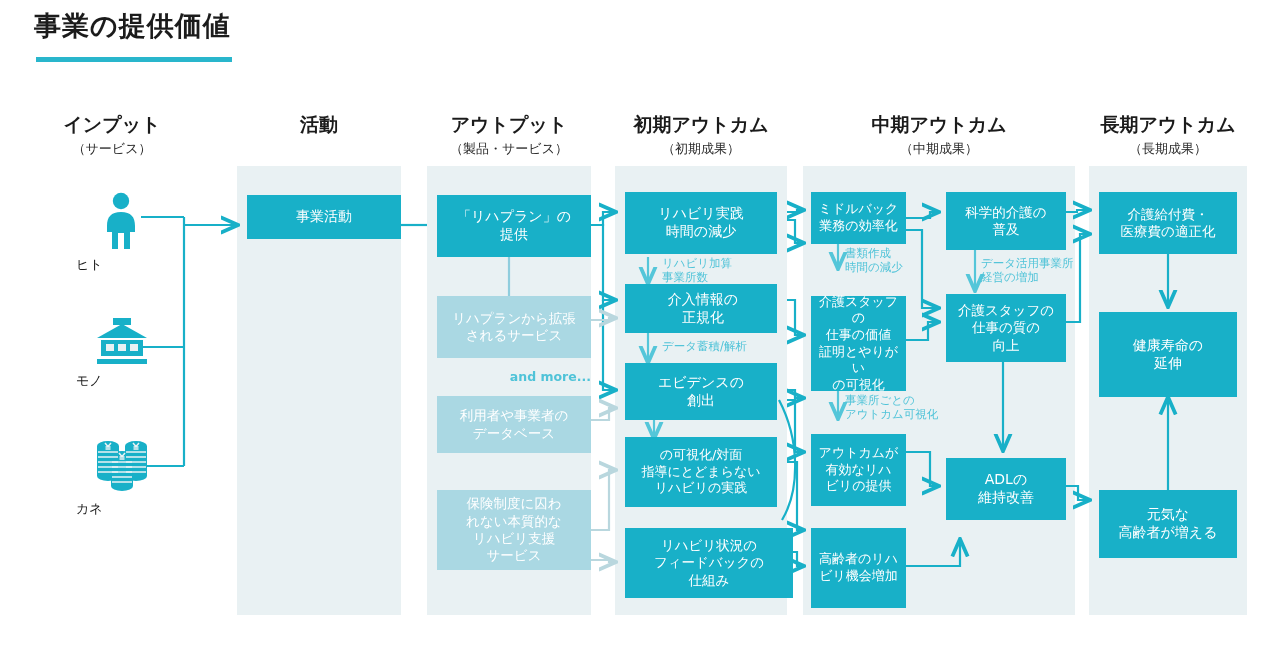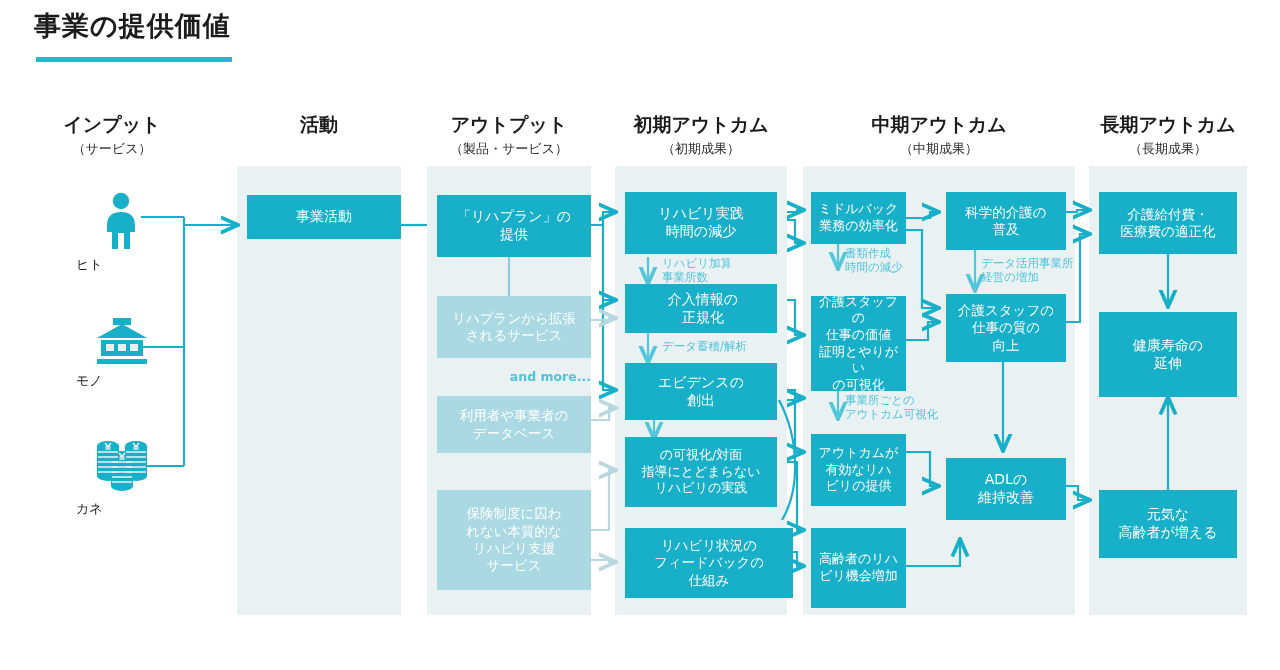--- a/index.html
+++ b/index.html
@@ -229,21 +229,21 @@
       <span>されるサービス</span>
     </div>
   </div>
   <div class="andmore" style="left:477px;top:369px;width:114px;font-weight:bold;">and more...</div>
   <div class="box pale" style="left:437px;top:396px;width:154px;height:57px;font-size:13.5px;">
     <div>
       <span>利用者や事業者の</span>
       <span>データベース</span>
     </div>
   </div>
-  <div class="box pale" style="left:437px;top:490px;width:154px;height:100px;font-size:13.5px;">
+  <div class="box pale" style="left:437px;top:490px;width:154px;height:80px;font-size:13.5px;">
     <div>
       <span>保険制度に囚わ</span>
       <span>れない本質的な</span>
       <span>リハビリ支援</span>
       <span>サービス</span>
     </div>
   </div>
 
   <div class="box solid" style="left:625px;top:192px;width:152px;height:62px;font-size:14px;">
     <div>

